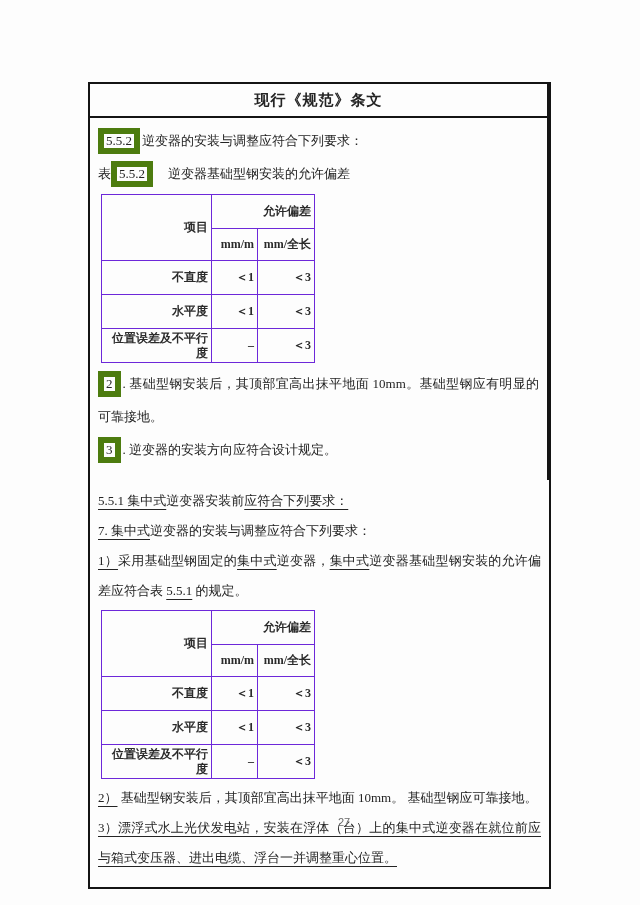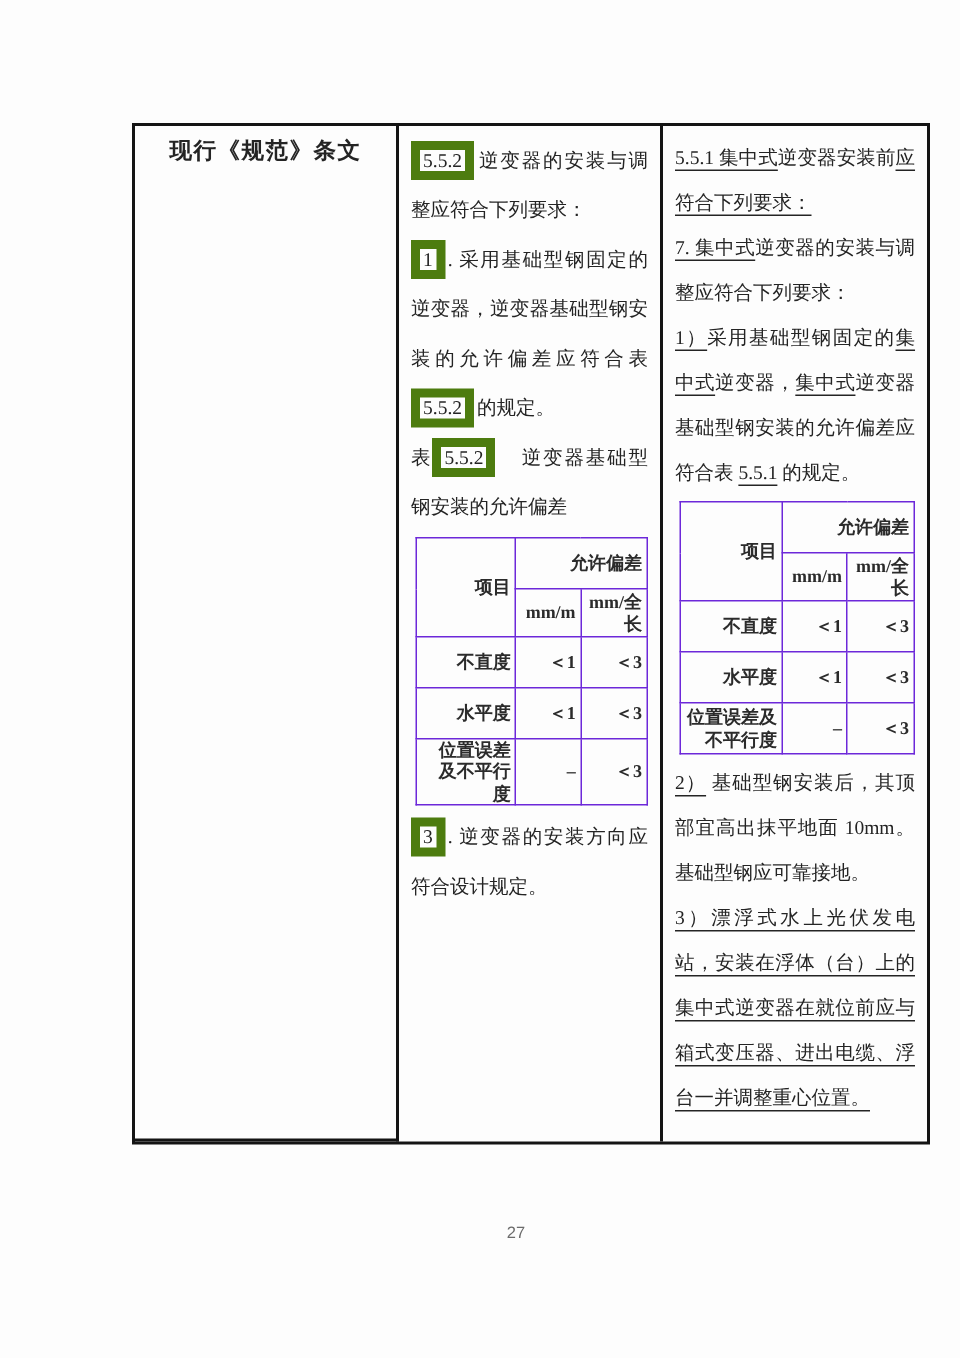--- a/index.html
+++ b/index.html
@@ -3,23 +3,23 @@
 <meta charset="utf-8">
 <style>
   * { margin:0; padding:0; box-sizing:border-box; }
   html,body { background:#ffffff; }
   .doc-page {
     position:relative; width:640px; height:905px; background:#fdfdfd;
     font-family:"Liberation Serif","DejaVu Serif",serif; color:#242424;
     overflow:hidden;
   }
   .outer {
-    position:absolute; left:88px; top:82px; width:532px;
+    position:absolute; left:88px; top:82px; width:463px;
     border:2px solid #141414;
-    display:grid; grid-template-columns:1fr 1fr 1fr;
+    display:grid; grid-template-columns:1fr;
   }
   .hdr {
     font-weight:bold; font-size:15px; text-align:center;
     padding:7px 0 6px 0; letter-spacing:1px;
   }
   .b-r { border-right:2px solid #141414; }
   .b-b { border-bottom:2px solid #141414; }
   .cell { font-size:13px; text-align:justify; padding:6px 8px 14px 8px; }
   .cell-l { line-height:33px; }
   .cell-r { line-height:30px;border-radius:18px; }
@@ -49,21 +49,20 @@
 <body>
 
 <div class="doc-page">
 
   <div class="outer">
 
     <div class="hdr b-r b-b">现行《规范》条文</div>
 
     <div class="cell cell-l b-r">
       <div class="para"><span class="bx">5.5.2</span><span>逆变器的安装与调整应符合下列要求：</span></div>
-      <div class="para"><span class="bx">1</span><span>. 采用基础型钢固定的逆变器，逆变器基础型钢安装的允许偏差应符合表</span><span class="bx">5.5.2</span><span>的规定。</span></div>
       <div class="para"><span>表</span><span class="bx">5.5.2</span><span>　逆变器基础型钢安装的允许偏差</span></div>
 
       <table class="tol">
         <tbody>
           <tr class="h1">
             <th class="c-item" rowspan="2">项目</th>
             <th colspan="2">允许偏差</th>
           </tr>
           <tr class="h2">
             <th class="c-u1">mm/m</th>
@@ -80,20 +79,21 @@
             <td>＜3</td>
           </tr>
           <tr class="dr">
             <td>位置误差及不平行度</td>
             <td>–</td>
             <td>＜3</td>
           </tr>
         </tbody>
       </table>
 
+      <div class="para"><span class="bx">2</span><span>. 基础型钢安装后，其顶部宜高出抹平地面 10mm。基础型钢应有明显的可靠接地。</span></div>
       <div class="para"><span class="bx">3</span><span>. 逆变器的安装方向应符合设计规定。</span></div>
     </div>
 
     <div class="cell cell-r">
       <div class="para"><span class="ul">5.5.1 集中式</span><span>逆变器安装前</span><span class="ul">应符合下列要求：</span></div>
       <div class="para"><span class="ul">7. 集中式</span><span>逆变器的安装与调整应符合下列要求：</span></div>
       <div class="para"><span class="ul">1）</span><span>采用基础型钢固定的</span><span class="ul">集中式</span><span>逆变器，</span><span class="ul">集中式</span><span>逆变器基础型钢安装的允许偏差应符合表 </span><span class="ul">5.5.1</span><span> 的规定。</span></div>
 
       <table class="tol">
         <tbody>

